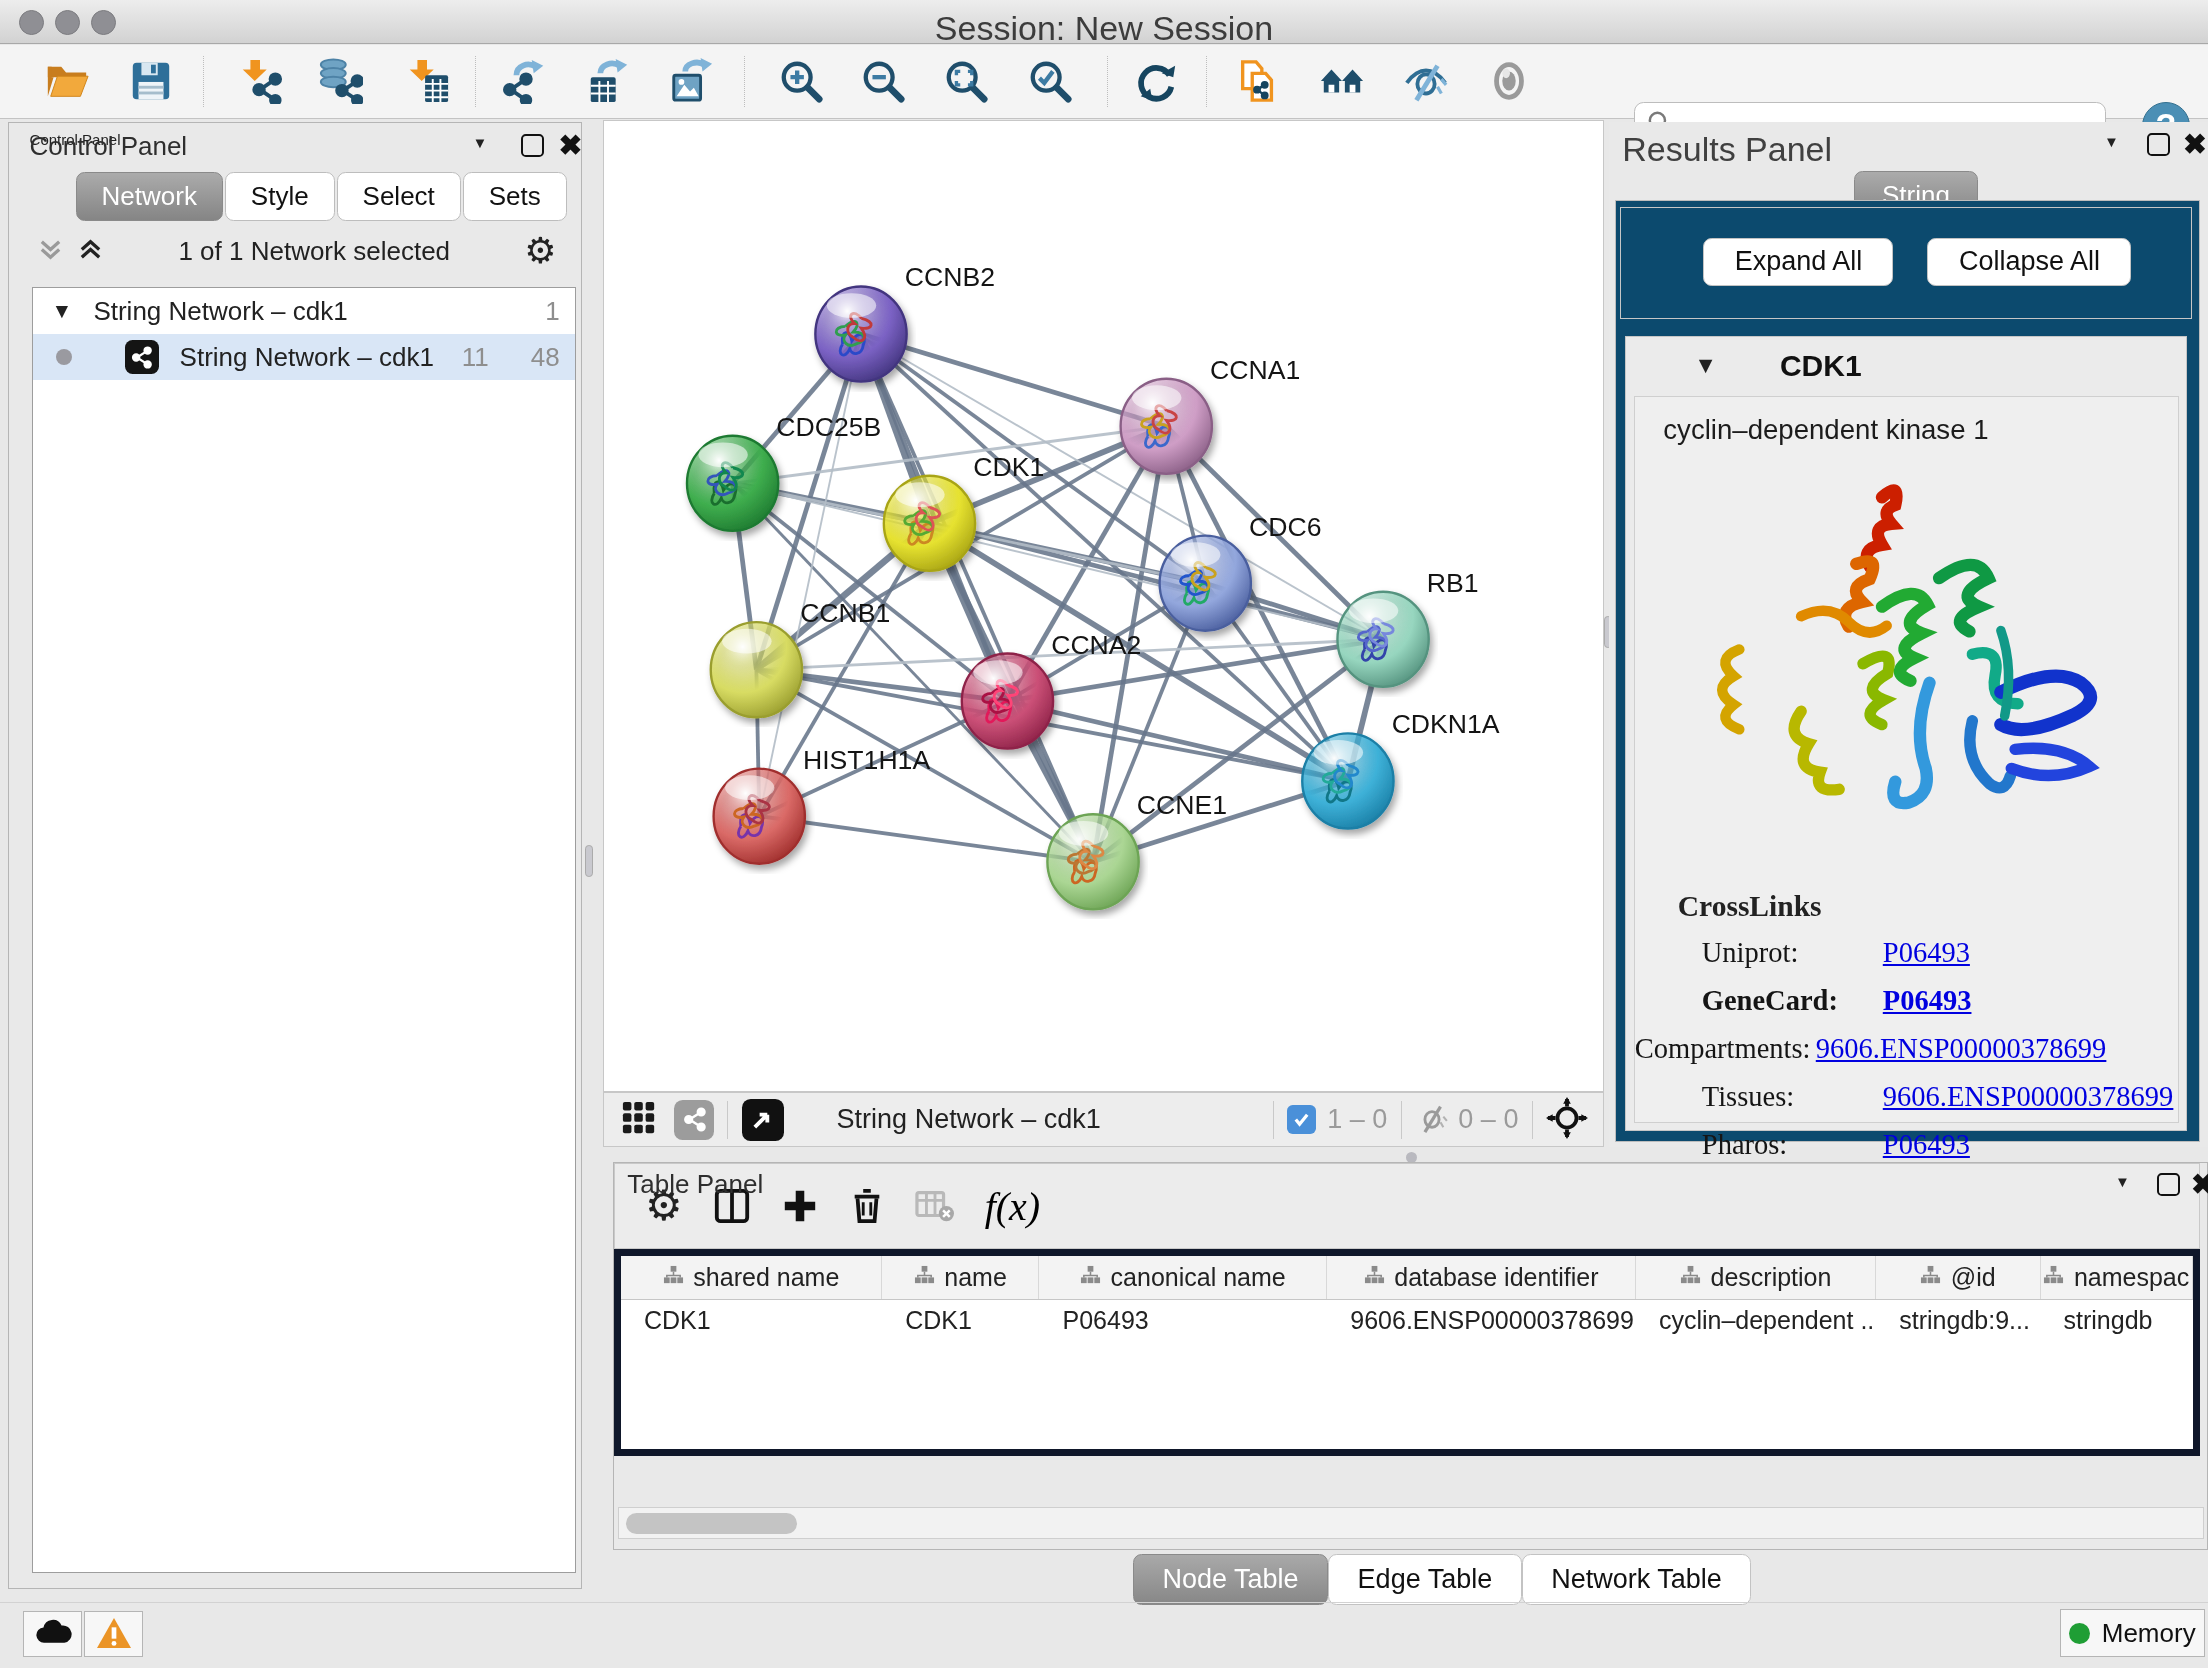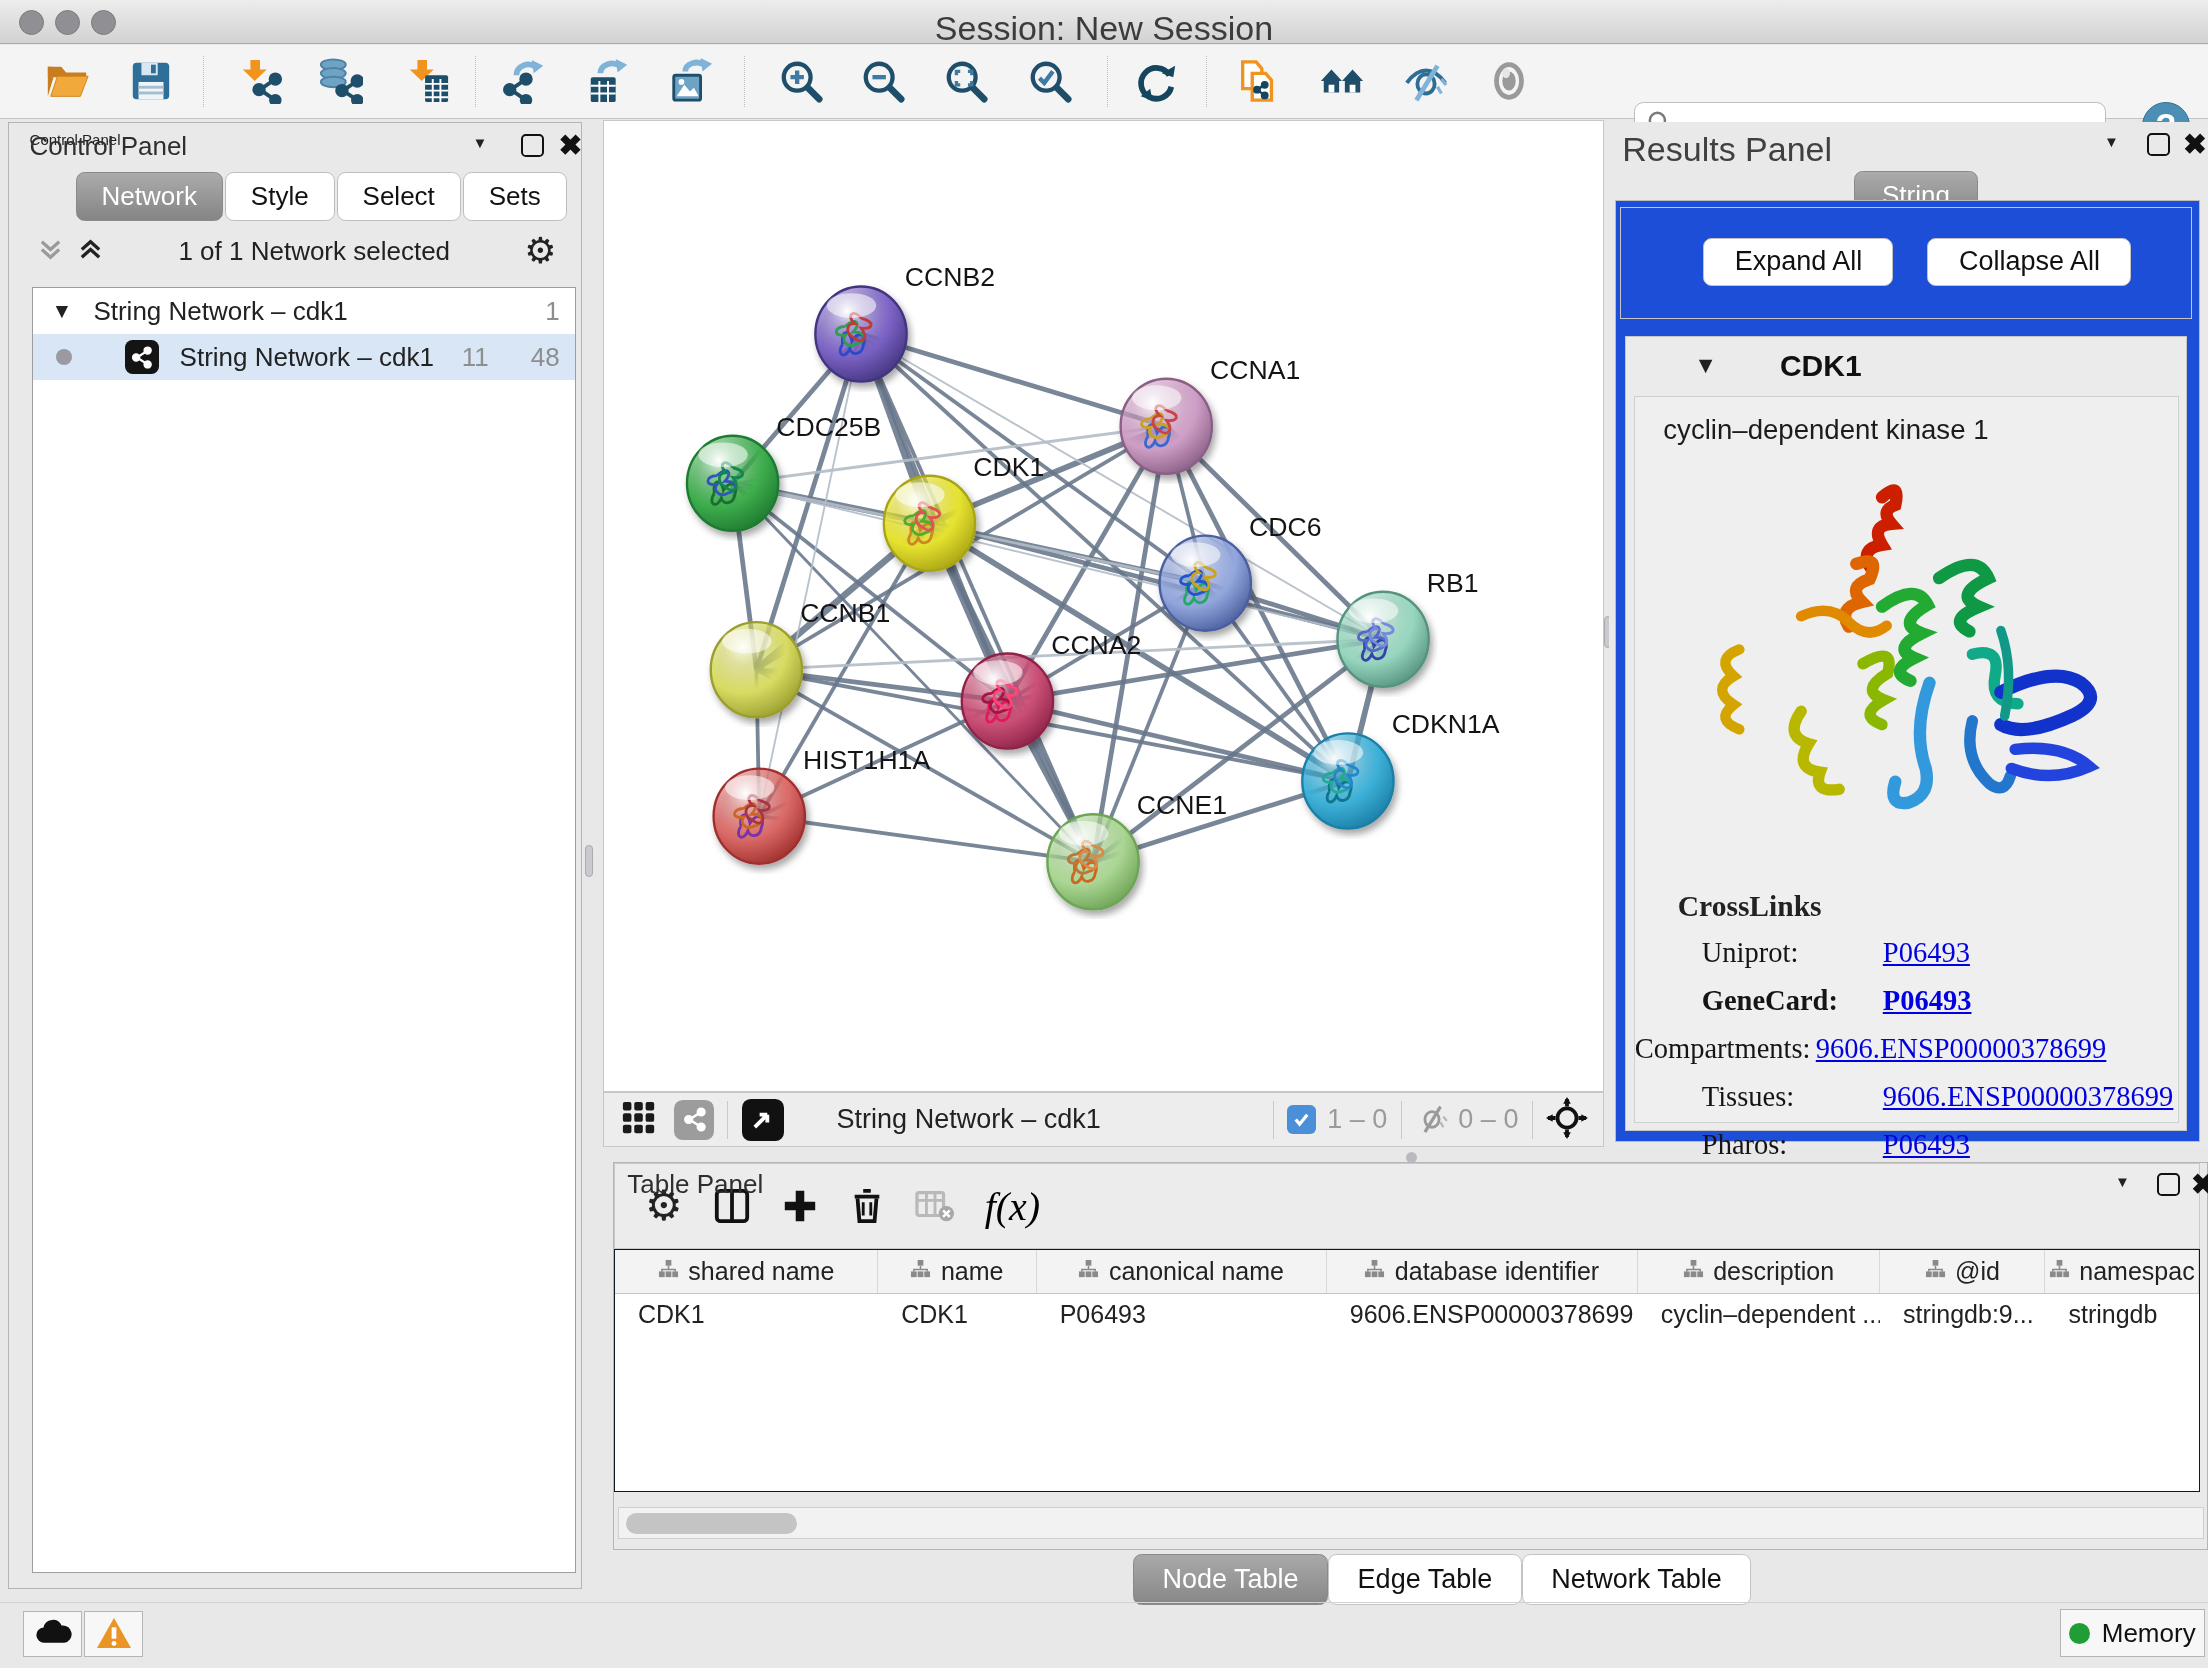--- a/index.html
+++ b/index.html
@@ -49,42 +49,42 @@
   .ntb-div { width:0; height:38px; border-left:1px solid #c9c9c9; margin:0 13.3px; }
   #net-name { font-size:27px; color:#222; }
   .cnt-gray { font-size:27px; color:#9a9a9a; }
   .splitter-dot { width:11.4px; height:11.4px; border-radius:50%; background:#b9b9bf; }
   .splitter-pill { width:7.6px; height:32px; border-radius:3.8px; background:#c9c9cf; border:1px solid #ababab; }
 
   
   #results-panel { left:1609px; top:122px; width:599px; height:1025px; background:#e9e9e9; }
   #rp-tab { left:245px; top:49px; height:48px; padding:0 27px; background:linear-gradient(#ababab,#858585);
     border:1px solid #8a8a8a; border-radius:8.6px; color:#fff; font-size:26px; display:flex; align-items:center; }
-  #rp-outer { left:5.7px; top:78px; width:585px; height:942px; background:#1d4ed8; border:1.9px solid #bdbdbd; }
+  #rp-outer { left:5.7px; top:78px; width:585px; height:942px; background:#0c4a6e; border:1.9px solid #bdbdbd; }
   #rp-btnbox { left:4.8px; top:5.7px; width:572px; height:112px; border:1px solid #c6c6c6; }
   .rp-btn { top:30px; height:48px; background:#fff; border:1px solid #c3c3c3; border-radius:8.6px;
     font-size:27px; display:flex; align-items:center; justify-content:center; color:#111; }
   #rp-section { left:9.5px; top:135px; width:562px; height:795px; border:1px solid #c6c6c6; background:#ebebeb; }
   #rp-sec-head { height:57px; display:flex; align-items:center; }
   #rp-sec-name { font-size:30px; font-weight:bold; color:#111; }
   #rp-sec-inner { left:7.6px; top:59px; width:545px; height:727px; background:#efefef; border:1px solid #cfcfcf; }
   #rp-desc { left:28.5px; top:17px; font-size:27.6px; color:#1c1c1c; }
   #protein-img { left:52px; top:67px; width:447px; height:409px; }
   .serif { font-family:"Liberation Serif", serif; }
   #crosslinks-title { left:43px; top:493px; font-size:29.5px; font-weight:bold; }
   .cl-row { left:67px; height:48px; display:flex; font-size:28.5px; }
   .cl-label { width:181px; color:#151515; }
   .cl-link { color:#0000e0; text-decoration:underline; }
 
   
   #table-panel { left:613px; top:1162px; width:1595px; height:388px; background:#e9e9e9; border:1px solid #b5b5b5; }
   #tp-toolbar { left:3.8px; top:44px; width:1586px; height:86px; background:#ececec; border:1px solid #c9c9c9;
     display:flex; align-items:center; }
   .tp-ico { margin-left:30px; display:flex; align-items:center; justify-content:center; }
-  #node-table { left:3.8px; top:133px; width:1586px; height:243px; background:#fff; border:1px solid #0f172a; }
+  #node-table { left:3.8px; top:133px; width:1586px; height:207px; background:#fff; border:7px solid #0f172a; }
   #nt-header { display:flex; height:44px; background:#f3f3f3; border-bottom:1.9px solid #c6c6c6; }
   .nt-hcell { display:flex; align-items:center; justify-content:center; font-size:25px; color:#222;
     border-right:1px solid #d8d8d8; gap:9.5px; overflow:hidden; white-space:nowrap; }
   #nt-row { display:flex; height:44px; }
   .nt-cell { font-size:25px; padding:5.7px 0 0 23px; overflow:hidden; white-space:nowrap; }
   #tp-scroll { left:3.8px; top:344px; width:1586px; height:32px; background:#f2f2f2; border:1px solid #cfcfcf; }
   #tp-thumb { left:7.6px; top:4.8px; width:171px; height:21px; border-radius:10.5px; background:#c4c4c4; }
 
   
   #bottom-tabs { left:1133px; top:1554px; height:51px; display:flex; }

